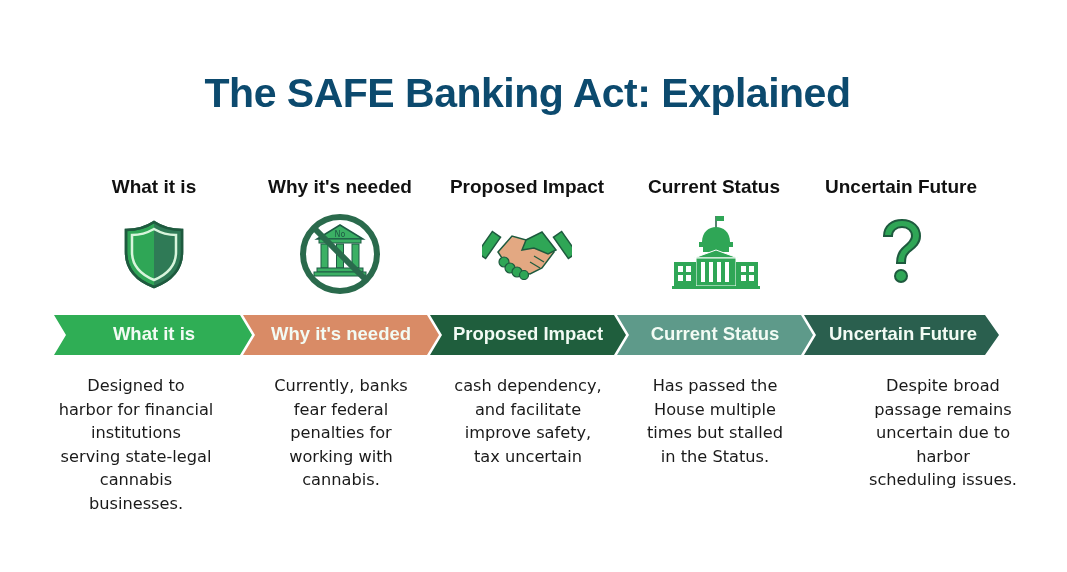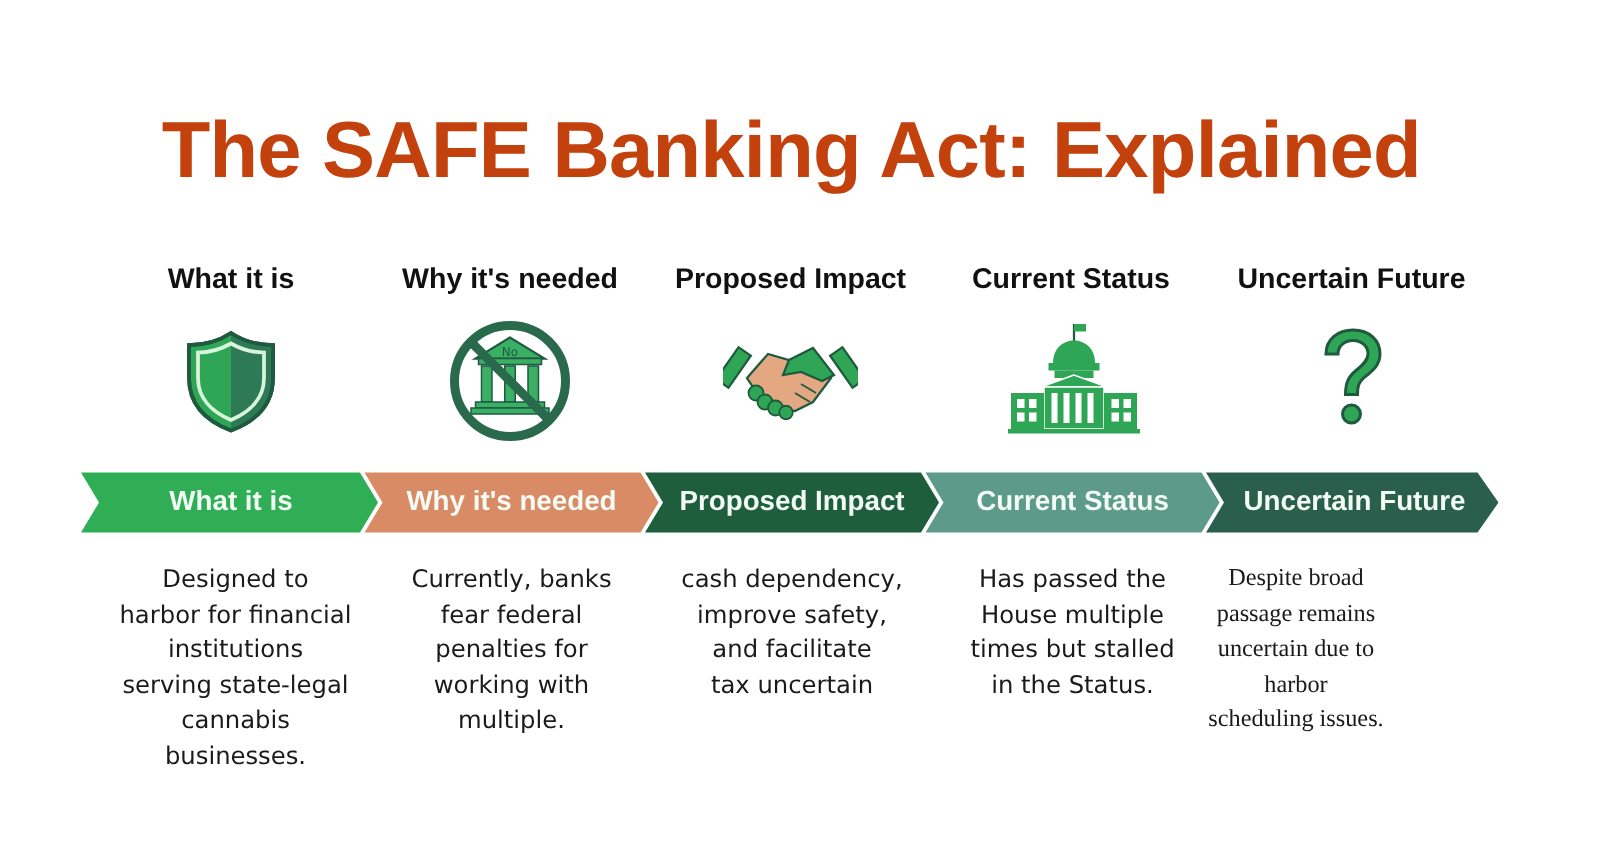--- a/index.html
+++ b/index.html
@@ -2,21 +2,21 @@
 <html><head>
   <meta charset="utf-8">
   <style>
     html, body { margin: 0; padding: 0; }
     body {
       width: 1067px; height: 572px; background: #ffffff; position: relative; overflow: hidden;
       font-family: "Liberation Sans", "DejaVu Sans", sans-serif; color: #111;
     }
     .title {
       position: absolute; left: 0; top: 70px; width: 1055px; text-align: center;
-      font-size: 53px; font-weight: bold; letter-spacing: -0.5px; color: #c2410c;
+      font-size: 41px; font-weight: bold; letter-spacing: -0.5px; color: #0c4a6e;
     }
     .col-head {
       position: absolute; top: 176px; width: 200px; text-align: center;
       font-size: 19px; font-weight: bold; color: #111;
     }
     .icon { position: absolute; }
     .chevrons { position: absolute; left: 0; top: 0; }
     .chev-label {
       position: absolute; top: 323px; width: 190px; text-align: center;
       font-size: 18.5px; font-weight: bold; color: #f2fbf4;
@@ -107,46 +107,46 @@
   <polygon points="617,315 801,315 813,335 801,355 617,355 629,335" fill="#5e9a8a"></polygon>
   <polygon points="804,315 985,315 999,335 985,355 804,355 816,335" fill="#2a5f4e"></polygon>
 </svg>
 
 <div class="chev-label" style="left:59px;">What it is</div>
 <div class="chev-label" style="left:246px;">Why it's needed</div>
 <div class="chev-label" style="left:433px;">Proposed Impact</div>
 <div class="chev-label" style="left:620px;">Current Status</div>
 <div class="chev-label" style="left:808px;">Uncertain Future</div>
 
-<div class="desc" style="left:62px;">
+<div class="desc" style="left:41px;">
   <div>Designed to</div>
   <div>harbor for financial</div>
   <div>institutions</div>
   <div>serving state-legal</div>
   <div>cannabis</div>
   <div>businesses.</div>
 </div>
 <div class="desc" style="left:246px;">
   <div>Currently, banks</div>
   <div>fear federal</div>
   <div>penalties for</div>
   <div>working with</div>
-  <div>multiple.</div>
+  <div>cannabis.</div>
 </div>
 <div class="desc" style="left:433px;">
   <div>cash dependency,</div>
+  <div>and facilitate</div>
   <div>improve safety,</div>
-  <div>and facilitate</div>
   <div>tax uncertain</div>
 </div>
 <div class="desc" style="left:620px;">
   <div>Has passed the</div>
   <div>House multiple</div>
   <div>times but stalled</div>
   <div>in the Status.</div>
 </div>
-<div class="desc" style="left:769px;font-family:Liberation Serif, serif;">
+<div class="desc" style="left:848px;">
   <div>Despite broad</div>
   <div>passage remains</div>
   <div>uncertain due to</div>
   <div>harbor</div>
   <div>scheduling issues.</div>
 </div>
 
 </body></html>

